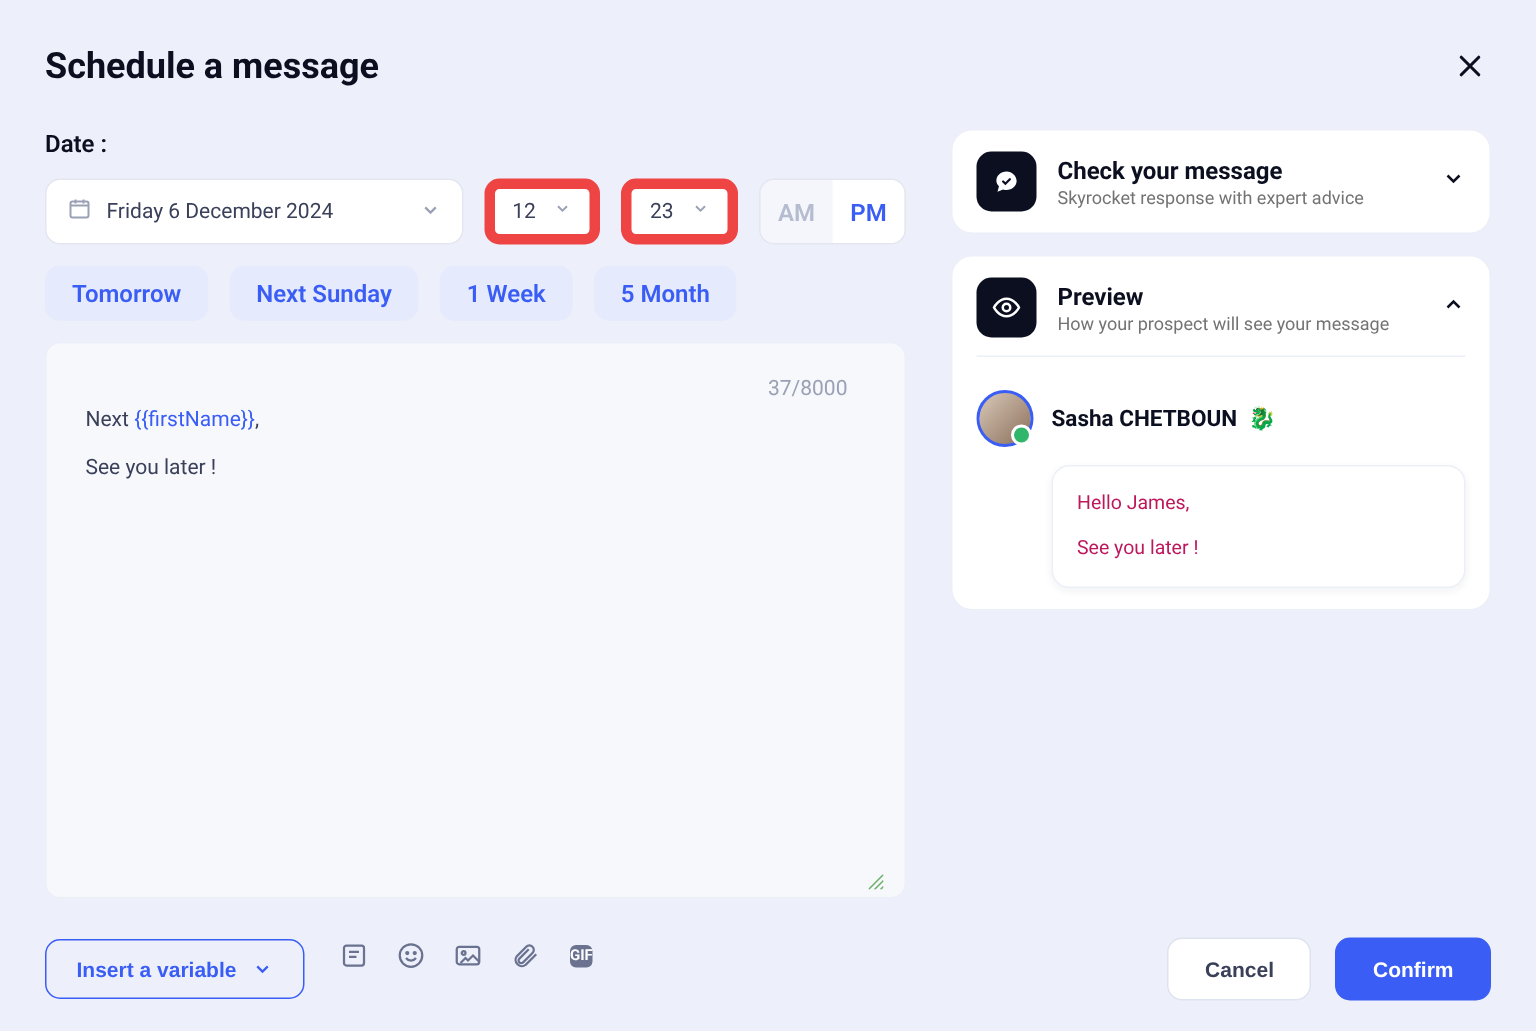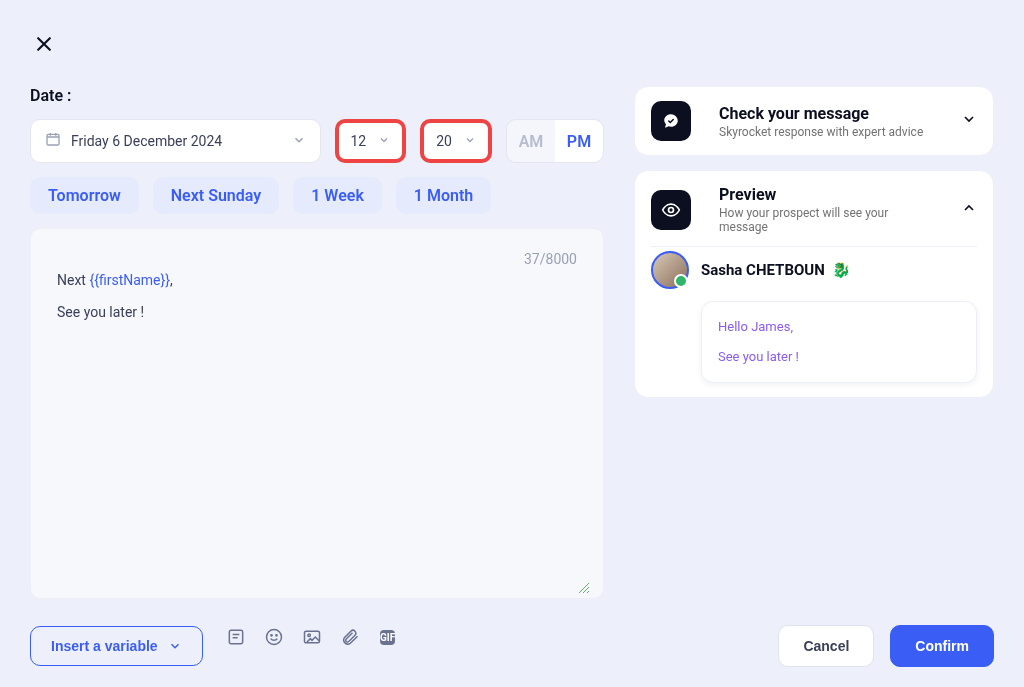--- a/index.html
+++ b/index.html
@@ -81,21 +81,21 @@
   display: flex;
   align-items: center;
   gap: 10px;
 }
 .date-picker .cal-icon { color: #9aa1b5; }
 .date-text { font-size: 14px; color: #3a4059; }
 .chev { color: #9aa1b5; }
 
 .time-select {
   background: #fff;
-  border: 4px solid #ef4444;
+  border: 7px solid #ef4444;
   border-radius: 10px;
   height: 44px;
   display: flex;
   align-items: center;
   padding: 0 12px;
   gap: 12px;
   cursor: pointer;
   font-size: 14px;
   color: #3a4059;
 }
@@ -141,21 +141,21 @@
   border-radius: 10px;
   margin-top: 14px;
   flex: 1;
   position: relative;
   padding: 22px 26px 22px 26px;
   min-height: 0;
 }
 .counter {
   position: absolute;
   top: 22px;
-  right: 26px;
+  right: 38px;
   font-size: 14px;
   color: #9aa1b5;
 }
 .editor-content {
   font-size: 14px;
   color: #3a4059;
   line-height: 1.6;
   margin-top: 18px;
 }
 .editor-content .variable { color: #3a5ef5; }
@@ -171,38 +171,38 @@
 
 .panel {
   background: #fff;
   border: 1px solid #eceff7;
   border-radius: 14px;
   padding: 14px 16px;
 }
 .panel-header {
   display: flex;
   align-items: center;
-  gap: 28px;
+  gap: 14px;
 }
 .panel-icon {
   width: 40px;
   height: 40px;
   background: #0b0f1f;
   border-radius: 10px;
   display: flex;
   align-items: center;
   justify-content: center;
   color: #fff;
 }
 .panel-titles { flex: 1; }
 .panel-title { font-size: 16px; font-weight: 700; color: #0b0f1f; }
 .panel-sub { font-size: 12px; color: #737373; margin-top: 2px; }
 .panel-chev { cursor: pointer; }
 
-.preview-body { margin-top: 12px; border-top: 1px solid #eceff7; padding-top: 4px; }
+.preview-body { margin-top: 12px; border-top: 1px solid #eceff7; padding-top: 22px; }
 .preview-person { display: flex; align-items: center; gap: 12px; }
 .avatar {
   width: 38px; height: 38px; border-radius: 50%;
   border: 2px solid #3a5ef5;
   background: linear-gradient(135deg, #d9c8b8, #8a6f5a);
   position: relative;
 }
 .avatar::after {
   content: "";
   position: absolute;
@@ -217,21 +217,21 @@
 
 .bubble {
   margin-left: 50px;
   margin-top: 12px;
   background: #fff;
   border: 1px solid #eceff7;
   border-radius: 12px;
   box-shadow: 0 2px 6px rgba(20,30,60,0.06);
   padding: 14px 16px;
   font-size: 13px;
-  color: #8b5cf6;
+  color: #be185d;
   line-height: 1.7;
 }
 
 .footer-row {
   display: flex;
   align-items: center;
   justify-content: space-between;
   margin-top: 26px;
 }
 .footer-left { display: flex; align-items: flex-start; gap: 22px; }
@@ -268,20 +268,21 @@
   cursor: pointer;
 }
 .btn-secondary { background: #fff; border: 1px solid #dfe3ef; color: #3a4059; }
 .btn-primary { background: #3a5ef5; border: 1px solid #3a5ef5; color: #fff; }
 </style>
 </head>
 <body>
 
 <div class="container">
   <div class="header-row">
+    <h1 class="title">Schedule a message</h1>
     <div class="close-btn">
       <svg viewBox="0 0 24 24">
           <path d="M5 5 L19 19 M19 5 L5 19" stroke="#0b0f1f" stroke-width="2.5" stroke-linecap="round"></path>
         </svg>
     </div>
   </div>
 
   <div class="main-row">
     <div class="left-col">
       <div class="date-label">Date :</div>
@@ -307,39 +308,39 @@
         <div class="time-select">
           <span>12</span>
           <span class="chev">
             <svg width="12" height="12" viewBox="0 0 24 24" fill="none" stroke="currentColor" stroke-width="2.5">
                 <path d="M6 9l6 6 6-6"></path>
               </svg>
           </span>
         </div>
 
         <div class="time-select">
-          <span>20</span>
+          <span>23</span>
           <span class="chev">
             <svg width="12" height="12" viewBox="0 0 24 24" fill="none" stroke="currentColor" stroke-width="2.5">
                 <path d="M6 9l6 6 6-6"></path>
               </svg>
           </span>
         </div>
 
         <div class="ampm-group">
           <div class="ampm-btn inactive">AM</div>
           <div class="ampm-btn active">PM</div>
         </div>
       </div>
 
       <div class="quick-row">
         <div class="quick-btn">Tomorrow</div>
         <div class="quick-btn">Next Sunday</div>
         <div class="quick-btn">1 Week</div>
-        <div class="quick-btn">1 Month</div>
+        <div class="quick-btn">5 Month</div>
       </div>
 
       <div class="editor-box">
         <div class="counter">37/8000</div>
         <div class="editor-content">
           <div>
             <span>Next </span><span class="variable">{{firstName}}</span><span>,</span>
           </div>
           <div style="height:10px"></div>
           <div>See you later !</div>

